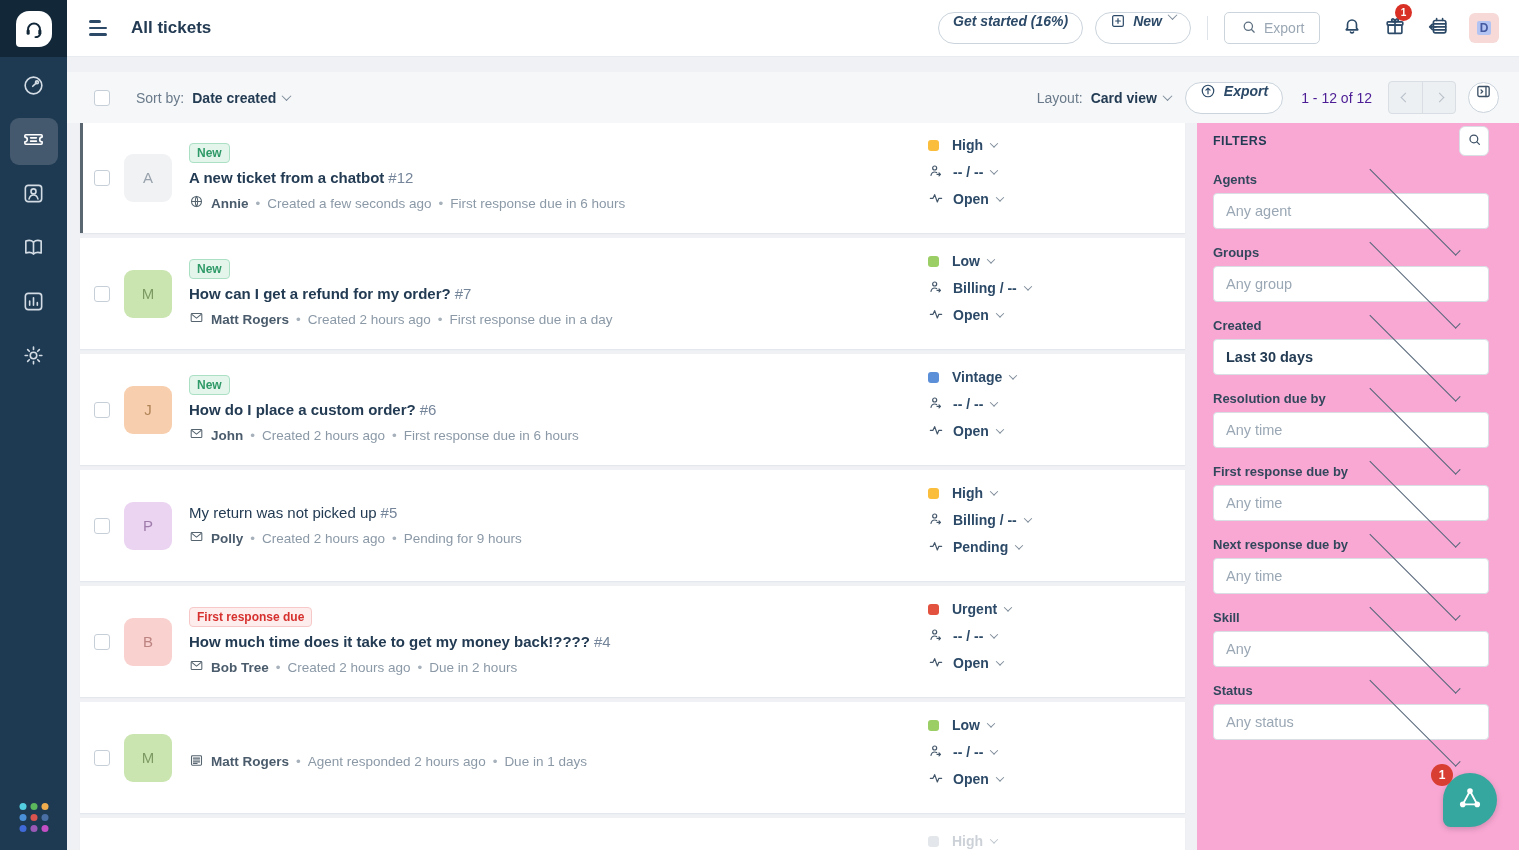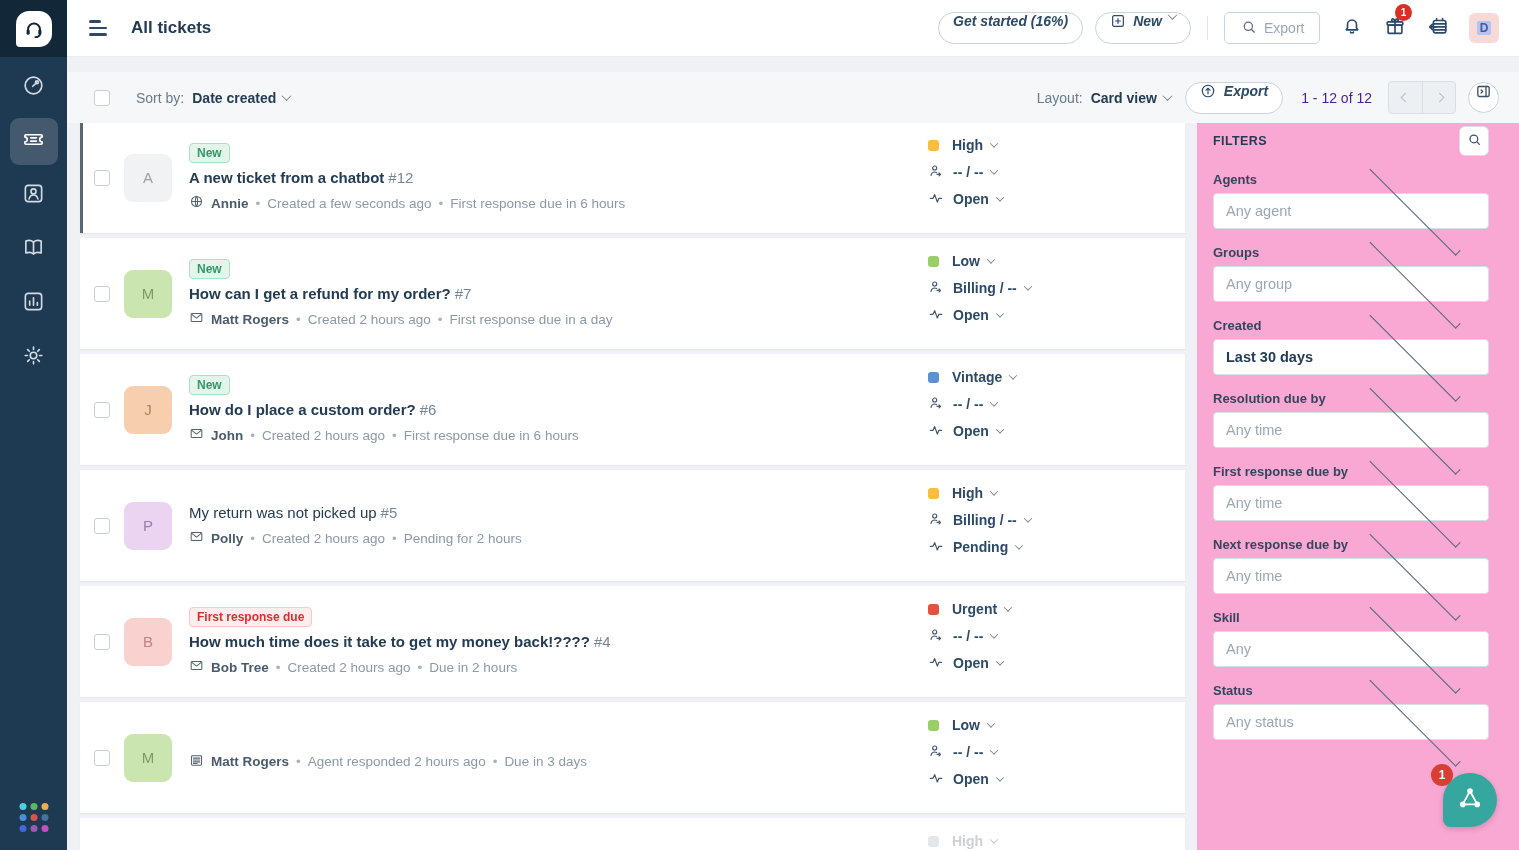--- a/index.html
+++ b/index.html
@@ -434,21 +434,21 @@
           <div class="t-title"><span>My return was not picked up</span><span class="t-id">#5</span></div>
           <div class="t-meta">
             <span><svg viewBox="0 0 24 24" fill="none" stroke="currentColor" stroke-width="1.7" stroke-linejoin="round">
                   <rect x="3.5" y="5.5" width="17" height="13" rx="1.5"></rect>
                   <path d="m4.5 7 7.5 6 7.5-6"></path>
                 </svg></span>
             <span class="t-contact">Polly</span>
             <span class="dot-sep">•</span>
               <span>Created 2 hours ago</span>
             <span class="dot-sep">•</span>
-              <span>Pending for 2 hours</span>
+              <span>Pending for 9 hours</span>
           </div>
         </div>
         <div class="card-right">
           <div class="prop-row">
               <span class="p-square" style="background-color: rgb(251, 190, 60);"></span>
               <span>High</span>
               <span class="chev"></span>
             </div>
           <div class="prop-row">
               <span><svg viewBox="0 0 24 24" fill="none" stroke="currentColor" stroke-width="1.8" stroke-linecap="round" stroke-linejoin="round">
@@ -518,21 +518,21 @@
         <div class="card-body">
           <div class="t-meta">
             <span><svg viewBox="0 0 24 24" fill="none" stroke="currentColor" stroke-width="1.7" stroke-linecap="round">
                   <rect x="4" y="4.5" width="16" height="15" rx="1.5"></rect>
                   <path d="M7 8.2h10M7 11.2h10M7 14.2h10M7 16.8h6"></path>
                 </svg></span>
             <span class="t-contact">Matt Rogers</span>
             <span class="dot-sep">•</span>
               <span>Agent responded 2 hours ago</span>
             <span class="dot-sep">•</span>
-              <span>Due in 3 days</span>
+              <span>Due in 1 days</span>
           </div>
         </div>
         <div class="card-right">
           <div class="prop-row">
               <span class="p-square" style="background-color: rgb(155, 206, 100);"></span>
               <span>Low</span>
               <span class="chev"></span>
             </div>
           <div class="prop-row">
               <span><svg viewBox="0 0 24 24" fill="none" stroke="currentColor" stroke-width="1.8" stroke-linecap="round" stroke-linejoin="round">

